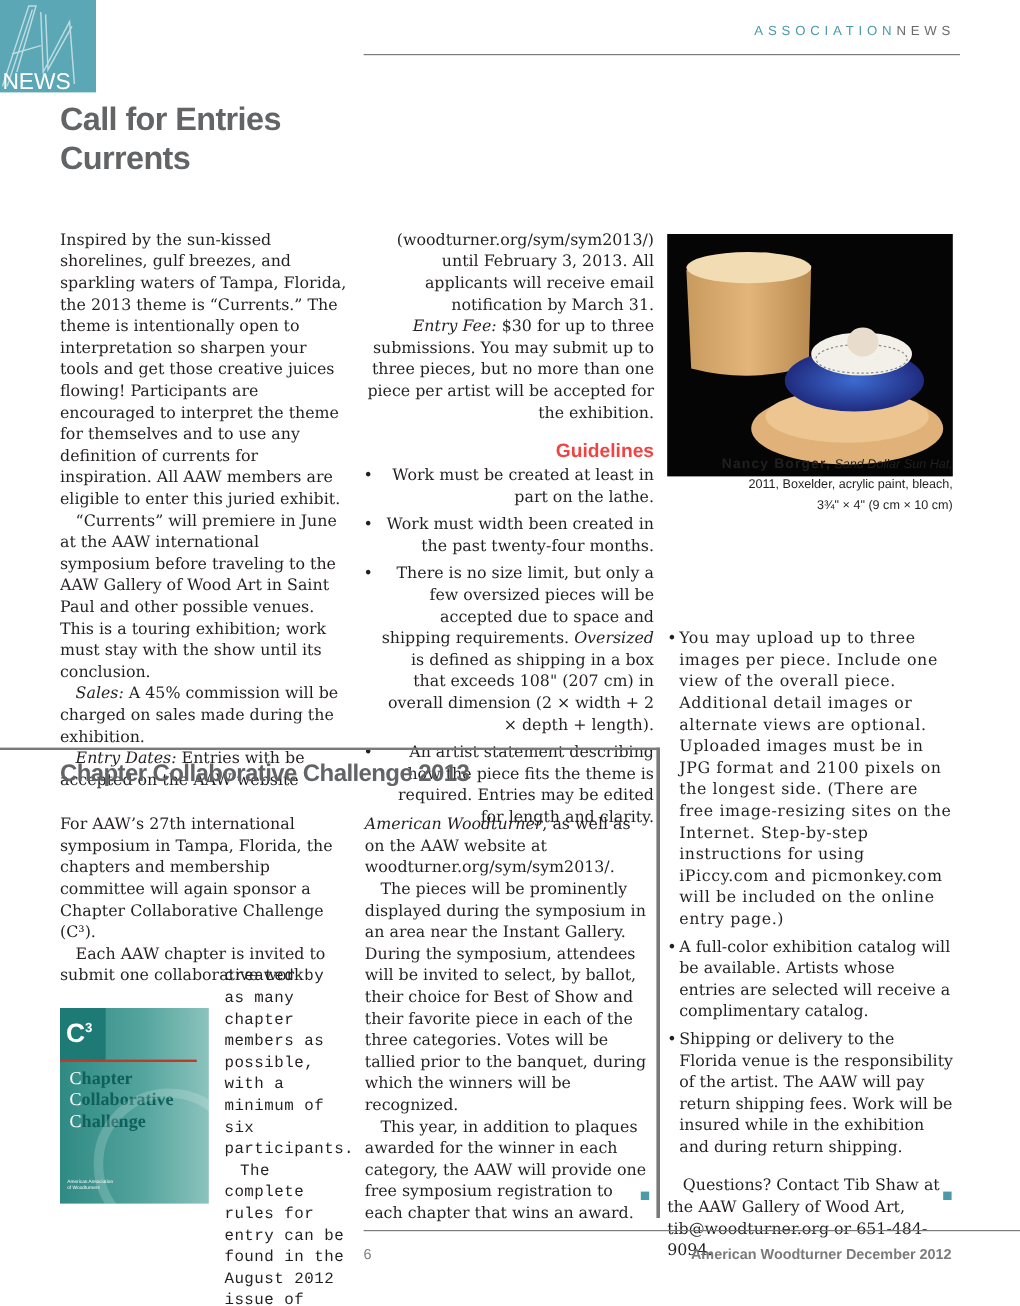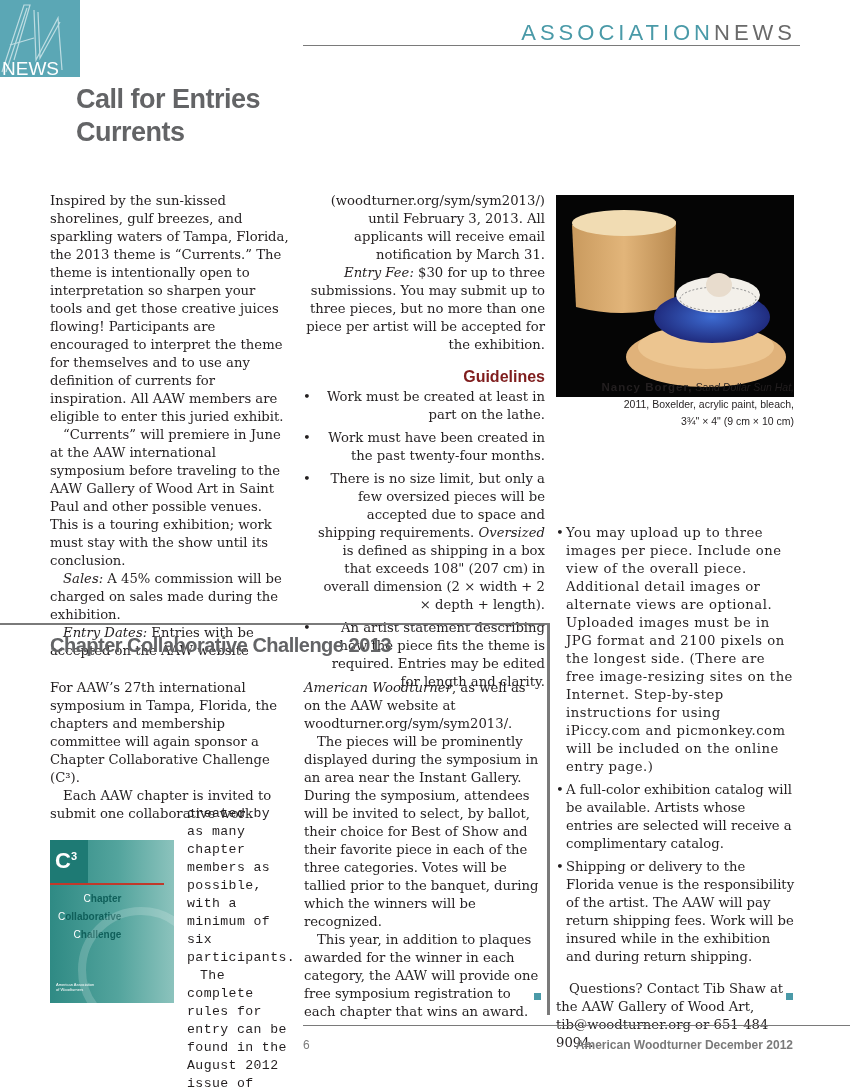--- a/index.html
+++ b/index.html
@@ -3,34 +3,34 @@
 <meta charset="utf-8">
 <style>
   html, body { margin: 0; padding: 0; background: #ffffff; }
   body { width: 850px; height: 1088px; position: relative; overflow: hidden;
          font-family: "DejaVu Serif", "Liberation Serif", serif; color: #231f20; }
   .abs { position: absolute; }
   .logo { left: 0; top: 0; width: 80px; height: 77px; background: #5ba7b5; overflow: hidden; }
   .logo svg { position: absolute; left: 0; top: 0; }
   .logo .news { position: absolute; left: 2px; bottom: -3px; color: #ffffff;
                 font-family: "Liberation Sans", sans-serif; font-size: 19px; letter-spacing: 0px; }
-  .assoc { right: 54px; top: 20px; font-family: "Liberation Sans", sans-serif; font-size: 22px;
+  .assoc { right: 54px; top: 20px; font-family: "Liberation Sans", sans-serif; font-size: 11px;
            letter-spacing: 4px; }
   .assoc .a1 { color: #4a9aa8; }
   .assoc .a2 { color: #6a6a6a; }
   .topline { left: 303px; top: 45px; width: 497px; height: 1px; background: #7a7a7a; }
   .title { left: 50px; top: 83px; font-family: "Liberation Sans", sans-serif; font-weight: bold;
-           color: #636466; font-size: 27px; line-height: 33px; letter-spacing: -0.5px; margin-left: 26px; }
+           color: #636466; font-size: 27px; line-height: 33px; letter-spacing: -0.5px; }
   .col { font-size: 13.2px; line-height: 18px; color: #231f20; }
   .col p { margin: 0; }
   .indent { text-indent: 13px; }
   .c1 { left: 50px; top: 192px; width: 240px; }
   .c2 { left: 303px; top: 192px; width: 242px; text-align: right; }
   .c3 { left: 556px; top: 524px; width: 240px; }
-  .guidelines-h { font-family: "Liberation Sans", sans-serif; font-weight: bold; color: #7f1d1d;
+  .guidelines-h { font-family: "Liberation Sans", sans-serif; font-weight: bold; color: #ef4444;
                   font-size: 16px; margin: 14px 0 2px 0; }
   ul.bul { list-style: none; padding: 0; margin: 0; }
   ul.bul li { position: relative; padding-left: 10px; margin-bottom: 5px; }
   ul.bul li::before { content: "•"; position: absolute; left: 0; top: 0; }
   .photo { left: 556px; top: 195px; width: 238px; height: 202px; background: #050505; overflow: hidden; }
   .caption { left: 556px; top: 379px; width: 238px; text-align: right;
              font-family: "Liberation Sans", sans-serif; font-size: 10.5px; line-height: 17px; color: #231f20; }
   .caption .artist { font-weight: bold; letter-spacing: 1px; font-size: 11.5px; }
   .boxframe { left: 0; top: 623px; width: 547px; height: 390px;
               border-top: 2px solid #7a7a7a; border-right: 3px solid #7a7a7a; }
@@ -39,22 +39,22 @@
   .b1 { left: 50px; top: 679px; width: 240px; }
   .b1b { left: 187px; top: 805px; width: 105px; }
   .b2 { left: 304px; top: 679px; width: 242px; }
   .cover { left: 50px; top: 840px; width: 124px; height: 163px;
            background: linear-gradient(90deg, #2f8a84 0%, #53a49d 55%, #8cc3bd 100%); overflow: hidden; }
   .cover .band { position: absolute; left: 0; top: 0; width: 38px; height: 44px; background: #1e7a74; }
   .cover .c3t { position: absolute; left: 5px; top: 8px; color: #fff; font-family: "Liberation Sans", sans-serif;
                 font-weight: bold; font-size: 22px; }
   .cover .c3t sup { font-size: 11px; }
   .cover .redline { position: absolute; left: 0; top: 43px; width: 114px; height: 2px; background: #c0392b; }
-  .cover .ctitle { position: absolute; left: 8px; top: 50px; color: #0f5f5a; font-family: Liberation Sans, sans-serif;
-                   font-size: 10px; line-height: 18px; text-align: right; }
+  .cover .ctitle { position: absolute; left: 8px; top: 50px; color: #0f5f5a; font-family: Liberation Serif, serif;
+                   font-size: 15px; line-height: 18px; }
   .cover .ctitle span { color: #ffffff; }
   .cover .pub { position: absolute; left: 6px; top: 142px; color: #ffffff; font-family: "Liberation Sans", sans-serif;
                 font-size: 4px; line-height: 5px; }
   .cover .ring { position: absolute; right: -30px; bottom: -30px; width: 110px; height: 110px; border-radius: 50%;
                  border: 8px solid rgba(255,255,255,0.18); }
   .endsq { width: 7px; height: 7px; background: #4a9aa8; }
   .footline { left: 303px; top: 1025px; width: 547px; height: 1px; background: #7a7a7a; }
   .pagenum { left: 303px; top: 1038px; font-family: "Liberation Sans", sans-serif; font-size: 12px; color: #7a7a7a; }
   .footer { right: 57px; top: 1038px; font-family: "Liberation Sans", sans-serif; font-size: 12px; color: #7a7a7a; font-weight: bold; }
 </style>
@@ -89,21 +89,21 @@
   <p class="indent"><i>Sales:</i><span> A 45% commission will be charged on sales made during the exhibition.</span></p>
   <p class="indent"><i>Entry Dates:</i><span> Entries with be accepted on the AAW website</span></p>
 </div>
 
 <div class="abs col c2">
   <p>(woodturner.org/sym/sym2013/) until February 3, 2013. All applicants will receive email notification by March 31.</p>
   <p class="indent"><i>Entry Fee:</i><span> $30 for up to three submissions. You may submit up to three pieces, but no more than one piece per artist will be accepted for the exhibition.</span></p>
   <div class="guidelines-h">Guidelines</div>
   <ul class="bul">
     <li>Work must be created at least in part on the lathe.</li>
-    <li>Work must have been created in the past twenty-four months.</li>
+    <li>Work must width been created in the past twenty-four months.</li>
     <li><span>There is no size limit, but only a few oversized pieces will be accepted due to space and shipping requirements.</span> <i>Oversized</i><span> is defined as shipping in a box that exceeds 108" (207 cm) in overall dimension (2 × width + 2 × depth + length).</span></li>
     <li>An artist statement describing how the piece fits the theme is required. Entries may be edited for length and clarity.</li>
   </ul>
 </div>
 
 <div class="abs photo">
   <svg width="238" height="202" viewBox="0 0 238 202">
     <defs>
       <linearGradient id="wood" x1="0" x2="1">
         <stop offset="0" stop-color="#c99a5e"></stop>

